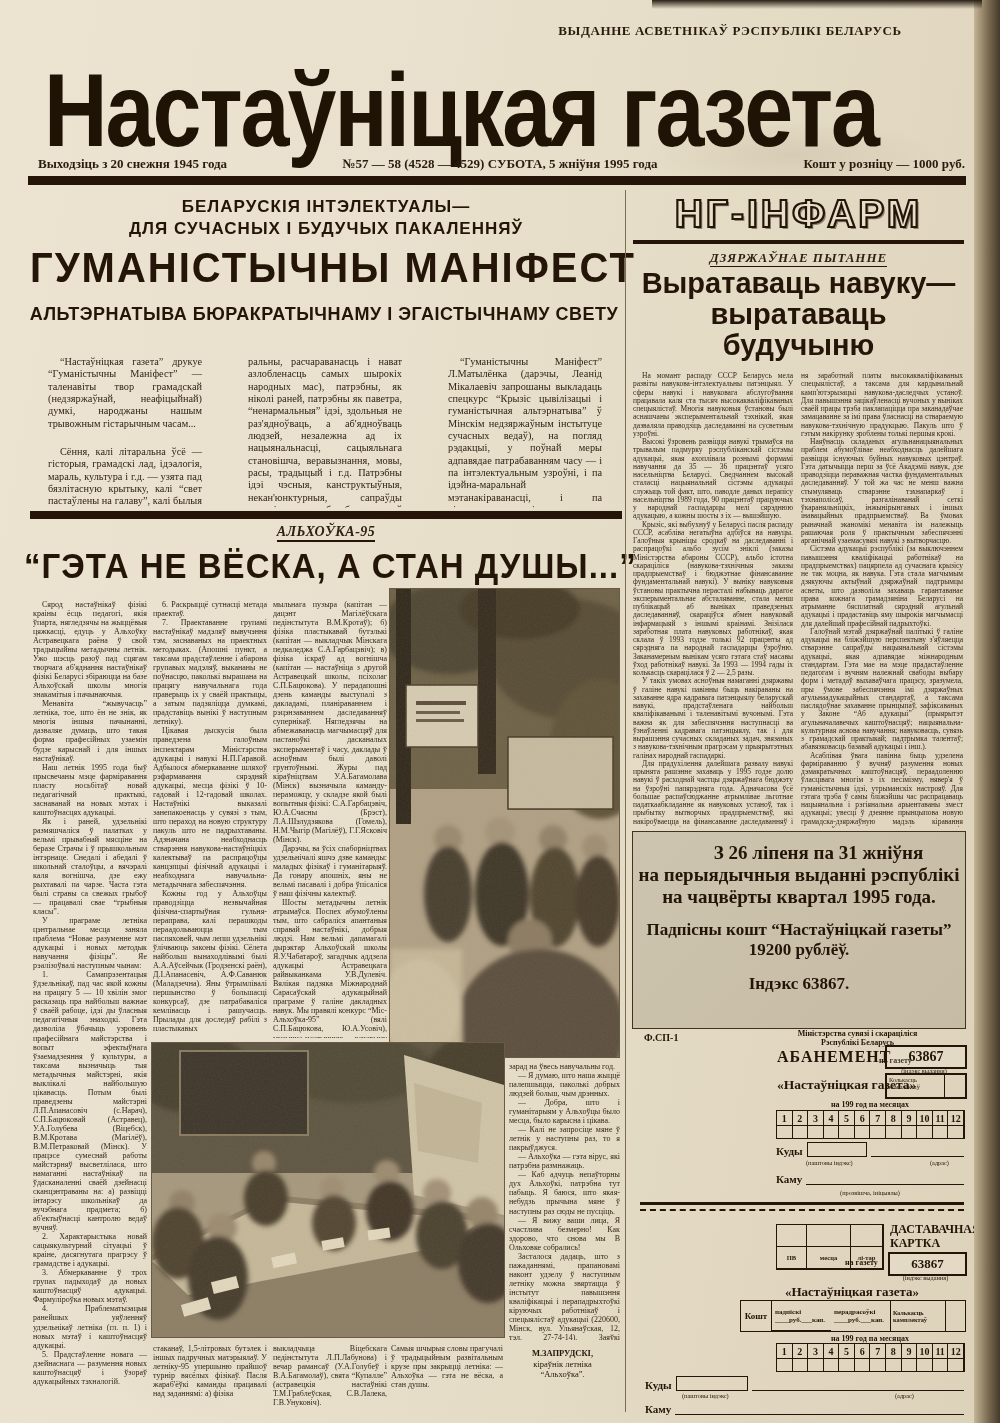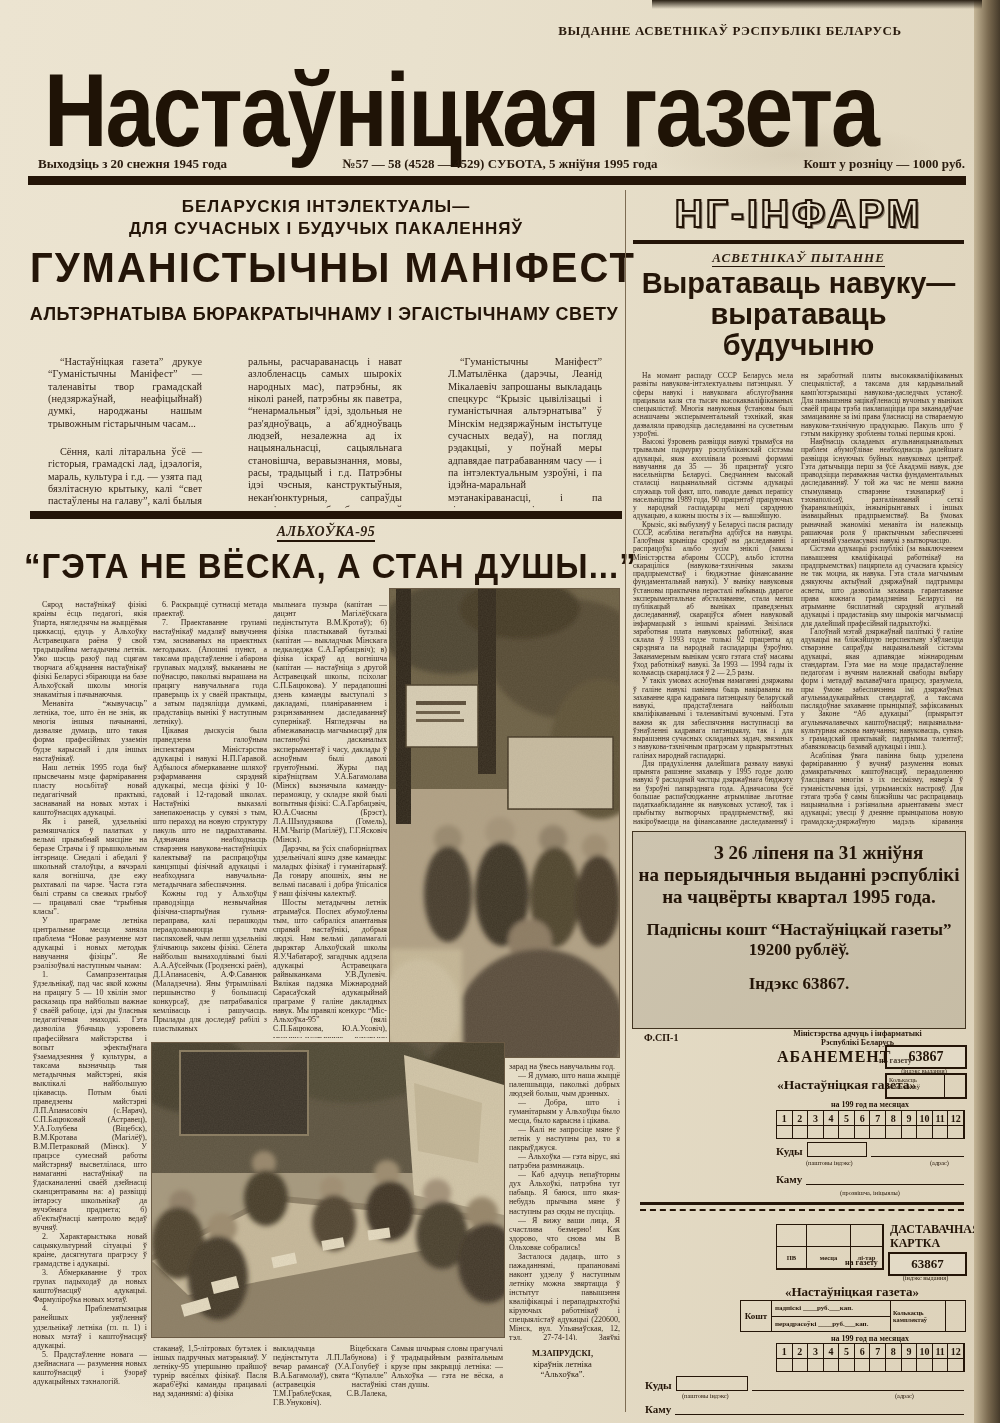--- a/index.html
+++ b/index.html
@@ -100,21 +100,21 @@
   .pbox{border:1.2px solid #241508;width:58px;height:13px;margin:0 4px;}
   .dashsep1{left:640px;top:1202px;width:324px;height:3px;background:#241508;}
   .dashsep2{left:640px;top:1209px;width:324px;height:0;border-top:2px dashed #241508;}
   .pvgrid{display:grid;grid-template-columns:30px 44px 32px;grid-template-rows:22px 22px;
     border:1.5px solid #241508;}
   .pvgrid div{border-right:1px solid #241508;border-bottom:1px solid #241508;
     font:bold 6.5px "Liberation Serif",serif;text-align:center;display:flex;
     align-items:center;justify-content:center;color:#241508;}
   .ctable{display:flex;border:1.5px solid #241508;height:30px;font:bold 7px "Liberation Serif",serif;color:#241508;}
   .ctable .c1{width:30px;border-right:1px solid #241508;display:flex;align-items:center;justify-content:center;font-size:9px;}
-  .ctable .cm{width:118px;border-right:1px solid #241508;display:flex;flex-direction:column;}
+  .ctable .cm{width:118px;border-right:1px solid #241508;display:flex;flex-direction:row;}
   .ctable .cm div{flex:1;display:flex;align-items:center;padding:0 3px;}
   .ctable .cm div:first-child{border-bottom:1px solid #241508;}
   .ctable .cq{width:50px;border-right:1px solid #241508;font-size:6.3px;display:flex;align-items:center;padding:0 2px;line-height:1.15;}
   .ctable .ce{flex:1;}
 </style>
 </head>
 <body>
 
 <div class="page">
   <div class="stain1"></div>
@@ -290,21 +290,21 @@
   </div>
   <div class="abs sig" style="left:505px;top:1348px;width:115px;">
     <div class="b">М.ЗАПРУДСКІ,</div>
     <div>кіраўнік летніка</div>
     <div>“Альхоўка”.</div>
   </div>
 
   <div class="divider abs"></div>
   <div class="abs ngtitle">НГ-ІНФАРМ</div>
   <div class="abs rule ngrule"></div>
-  <div class="abs ngkicker"><span>АСВЕТНІКАЎ ПЫТАННЕ</span></div>
+  <div class="abs ngkicker"><span>ДЗЯРЖАЎНАЕ ПЫТАННЕ</span></div>
   <div class="abs ngh" style="top:267px;">Выратаваць навуку—</div>
   <div class="abs ngh" style="top:298px;">выратаваць</div>
   <div class="abs ngh" style="top:329px;">будучыню</div>
 
   <div class="abs ngcol" style="left:633px;">
     <p>На момант распаду СССР Беларусь мела развіты навукова-інтэлектуальны патэнцыял. У сферы навукі і навуковага абслугоўвання працавала каля ста тысяч высокакваліфікаваных спецыялістаў. Многія навуковыя ўстановы былі аснашчаны эксперыментальнай тэхнікай, якая дазваляла праводзіць даследаванні на сусветным узроўні.</p>
     <p>Высокі ўзровень развіцця навукі трымаўся на трывалым падмурку рэспубліканскай сістэмы адукацыі, якая ахоплівала рознымі формамі навучання да 35 — 36 працэнтаў усяго насельніцтва Беларусі. Сведчаннем высокай сталасці нацыянальнай сістэмы адукацыі служыць той факт, што, паводле даных перапісу насельніцтва 1989 года, 90 працэнтаў працуючых у народнай гаспадарцы мелі сярэднюю адукацыю, а кож­ны шосты з іх — вышэйшую.</p>
     <p>Крызіс, які выбухнуў у Беларусі пасля распаду СССР, асабліва негатыўна адбіўся на навуцы. Галоўныя крыніцы сродкаў на даследаванні і распрацоўкі альбо зусім зніклі (заказы Міністэрства абароны СССР), альбо істотна скараціліся (навукова-тэхнічныя заказы прадпрыемстваў і бюджэтнае фінансаванне фундаментальнай навукі). У выніку навуковыя ўстановы практычна перасталі набываць дарагое эксперыментальнае абсталяванне, стала менш публікацый аб выніках праведзеных даследаванняў, скараціўся абмен навуковай інфармацыяй з іншымі краінамі. Знізілася заработная плата навуковых работнікаў, якая склала ў 1993 годзе толькі 92 працэнты ад сярэдняга па народнай гаспадарцы ўзроўню. Заканамерным вынікам усяго гэтага стаў масавы ўход работнікаў навукі. За 1993 — 1994 гады іх колькасць скарацілася ў 2 — 2,5 разы.</p>
     <p>У такіх умовах асноўныя намаганні дзяржавы ў галіне навукі павінны быць накіраваны на захаванне ядра кадравага патэнцыялу беларускай навукі, прадстаўленага найбольш кваліфікаванымі і таленавітымі вучонымі. Гэта важна як для забеспячэння наступнасці ва ўзнаўленні кадравага патэнцыялу, так і для вырашэння сучасных складаных задач, звязаных з навукова-тэхнічным прагрэсам у прыярытэтных галінах народнай гаспадаркі.</p>
     <p>Для прадухілення далейшага развалу навукі прынята рашэнне захаваць у 1995 годзе долю навукі ў расходнай частцы дзяржаўнага бюджэту на ўзроўні папярэдняга года. Адначасова ўсё большае распаўсюджанне атрымлівае льготнае падаткаабкладанне як навуковых устаноў, так і прыбытку вытворчых прадпрыемстваў, які накіроўваецца на фінансаванне даследаванняў і канструктарскіх распрацовак, пашыраецца практыка льготнага крэдытавання навукова-тэхнічнай сферы.</p>
@@ -323,21 +323,21 @@
     <div class="l1">З 26 ліпеня па 31 жніўня</div>
     <div class="l2">на перыядычныя выданні рэспублікі</div>
     <div class="l2">на чацвёрты квартал 1995 года.</div>
     <div class="pr">Падпісны кошт “Настаўніцкай газеты”</div>
     <div class="pr" style="margin-top:0;">19200 рублёў.</div>
     <div class="ix">Індэкс 63867.</div>
   </div>
 
   <div class="abs fsm" style="left:644px;top:1032px;font-size:10px;">Ф.СП-1</div>
   <div class="abs ctr" style="left:745px;top:1029px;width:225px;font:bold 8px 'Liberation Serif',serif;line-height:1.15;color:#241508;">
-    <div>Міністэрства адчуць і інфарматыкі</div>
+    <div>Міністэрства сувязі і скараціліся</div>
     <div>Рэспублікі Беларусь</div>
   </div>
 
   <div class="abs" style="left:777px;top:1048px;font:bold 16px 'Liberation Serif',serif;letter-spacing:1px;color:#241508;">АБАНЕМЕНТ</div>
   <div class="abs fsm" style="left:879px;top:1056px;">на газету</div>
   <div class="abs ibox" style="left:885px;top:1045px;width:78px;height:20px;">
       <span>63867</span>
     </div>
   <div class="abs fcap ctr" style="left:885px;top:1067px;width:78px;">(індэкс выдання)</div>
 

